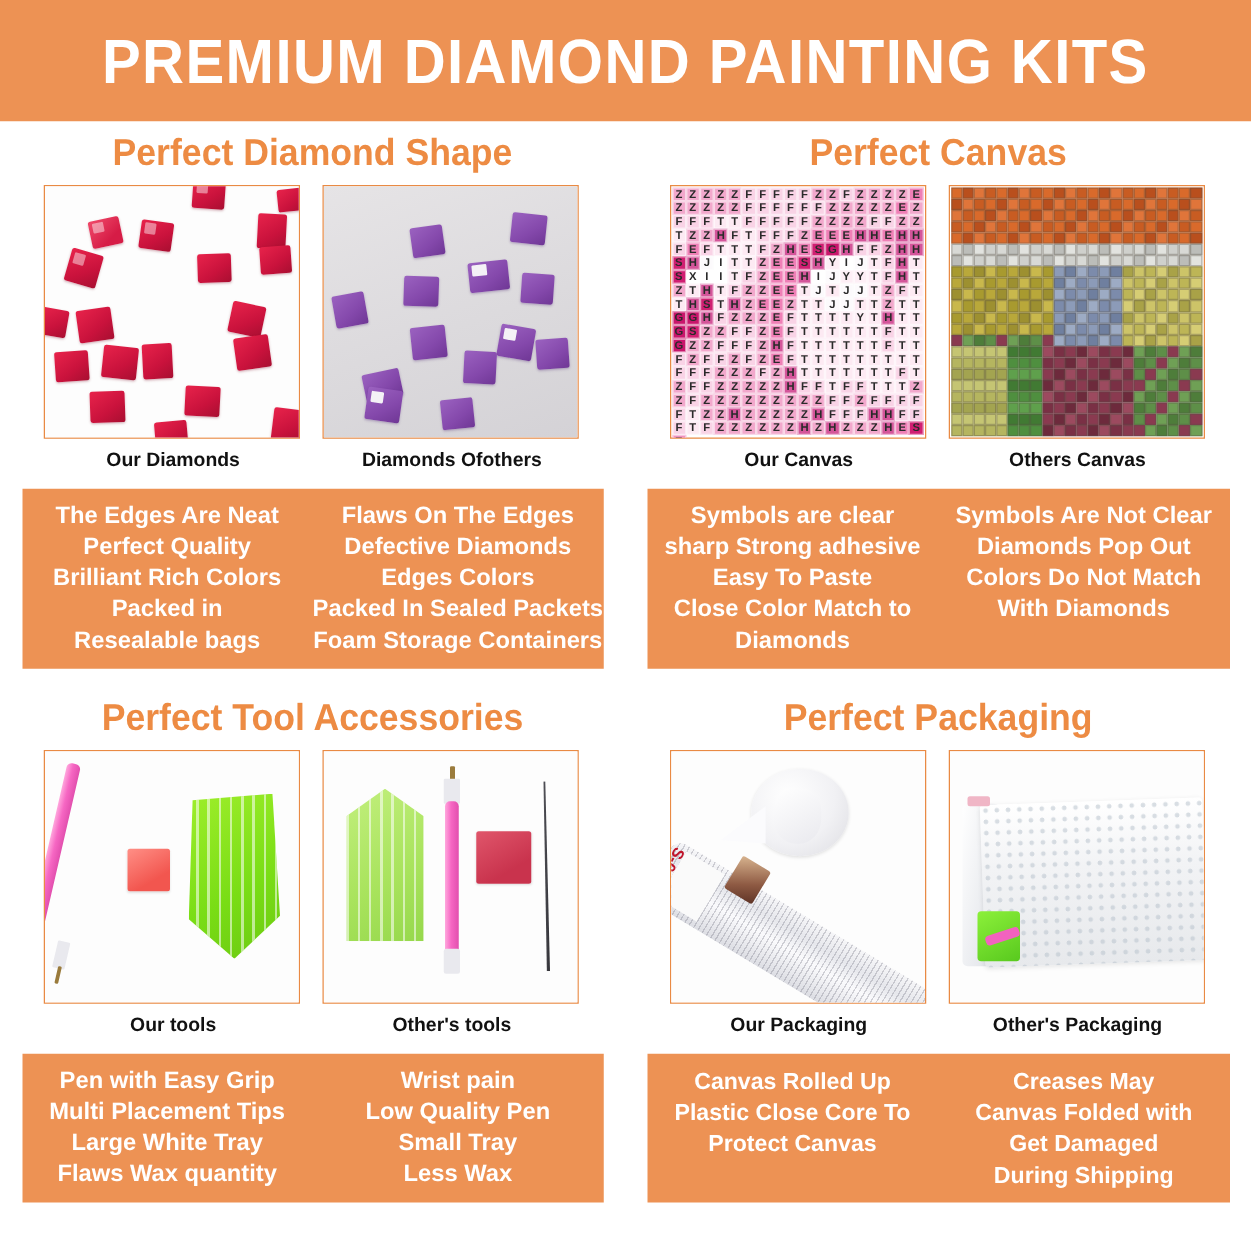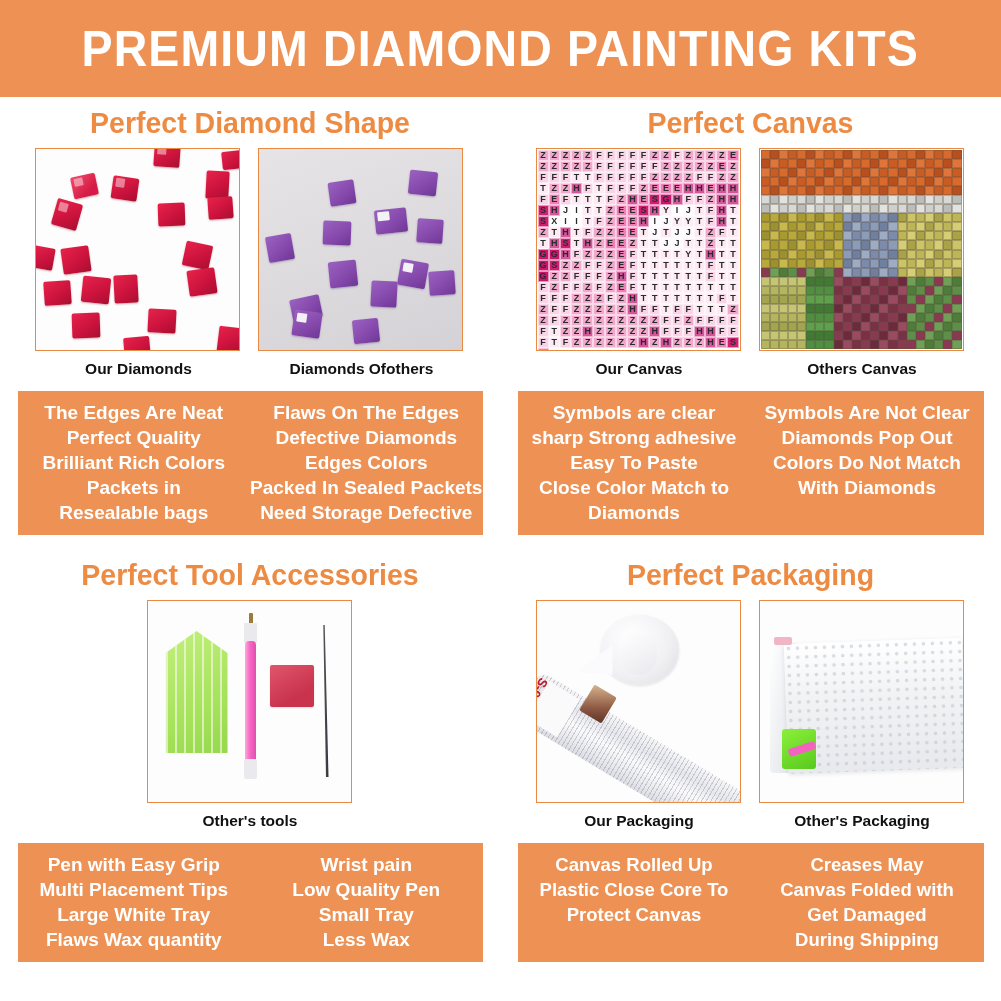--- a/index.html
+++ b/index.html
@@ -231,29 +231,29 @@
         </div>
         <div class="cap">Diamonds Ofothers</div>
       </div>
     </div>
 
     <div class="bullets">
       <div class="bcol">
         <div>The Edges Are Neat</div>
         <div>Perfect Quality</div>
         <div>Brilliant Rich Colors</div>
-        <div>Packets in</div>
+        <div>Packed in</div>
         <div>Resealable bags</div>
       </div>
       <div class="bcol">
         <div>Flaws On The Edges</div>
         <div>Defective Diamonds</div>
         <div>Edges Colors</div>
         <div>Packed In Sealed Packets</div>
-        <div>Need Storage Defective</div>
+        <div>Foam Storage Containers</div>
       </div>
     </div>
   </div>
 
   <div class="quad q-tr">
     <div class="sec-title">Perfect Canvas</div>
     <div class="panels">
 
       <div class="pcard">
         <div class="frame">
@@ -1095,20 +1095,39 @@
         <div>Colors Do Not Match</div>
         <div>With Diamonds</div>
       </div>
     </div>
   </div>
 
   <div class="quad q-bl">
     <div class="sec-title">Perfect Tool Accessories</div>
     <div class="panels">
 
+      <div class="pcard">
+        <div class="frame">
+          <div class="bg-white"></div>
+
+          <div class="pen" style="left:18px;top:10px;width:11px;height:152px;transform:rotate(13deg);transform-origin:50% 0"></div>
+          <div class="pen-tip" style="left:8px;top:152px;width:10px;height:22px;transform:rotate(13deg)"></div>
+          <div class="pen-nib" style="left:9px;top:172px;width:3px;height:14px;transform:rotate(13deg)"></div>
+
+          <div class="wax" style="left:66px;top:78px;width:34px;height:34px;background:linear-gradient(150deg,#ff8f86,#f2564f 70%);box-shadow:0 1px 2px rgba(0,0,0,.12)"></div>
+
+          <div class="tray" style="left:112px;top:34px;width:76px;height:132px;
+               background:linear-gradient(150deg,#9fee2b,#79dd15 60%,#6cc912);
+               clip-path:polygon(8% 4%,92% 0%,100% 74%,52% 100%,4% 76%);
+               box-shadow:0 2px 4px rgba(0,0,0,.10)">
+            <div class="tray-grooves"></div>
+          </div>
+        </div>
+        <div class="cap">Our tools</div>
+      </div>
 
       <div class="pcard">
         <div class="frame">
           <div class="bg-white"></div>
 
           <div class="tray" style="left:18px;top:30px;width:62px;height:122px;
                background:linear-gradient(150deg,#c2ef7d,#a8e35c 60%,#96d84c);
                clip-path:polygon(50% 0%,100% 18%,100% 100%,0% 100%,0% 18%);
                box-shadow:0 2px 4px rgba(0,0,0,.10)">
             <div class="tray-grooves"></div>

